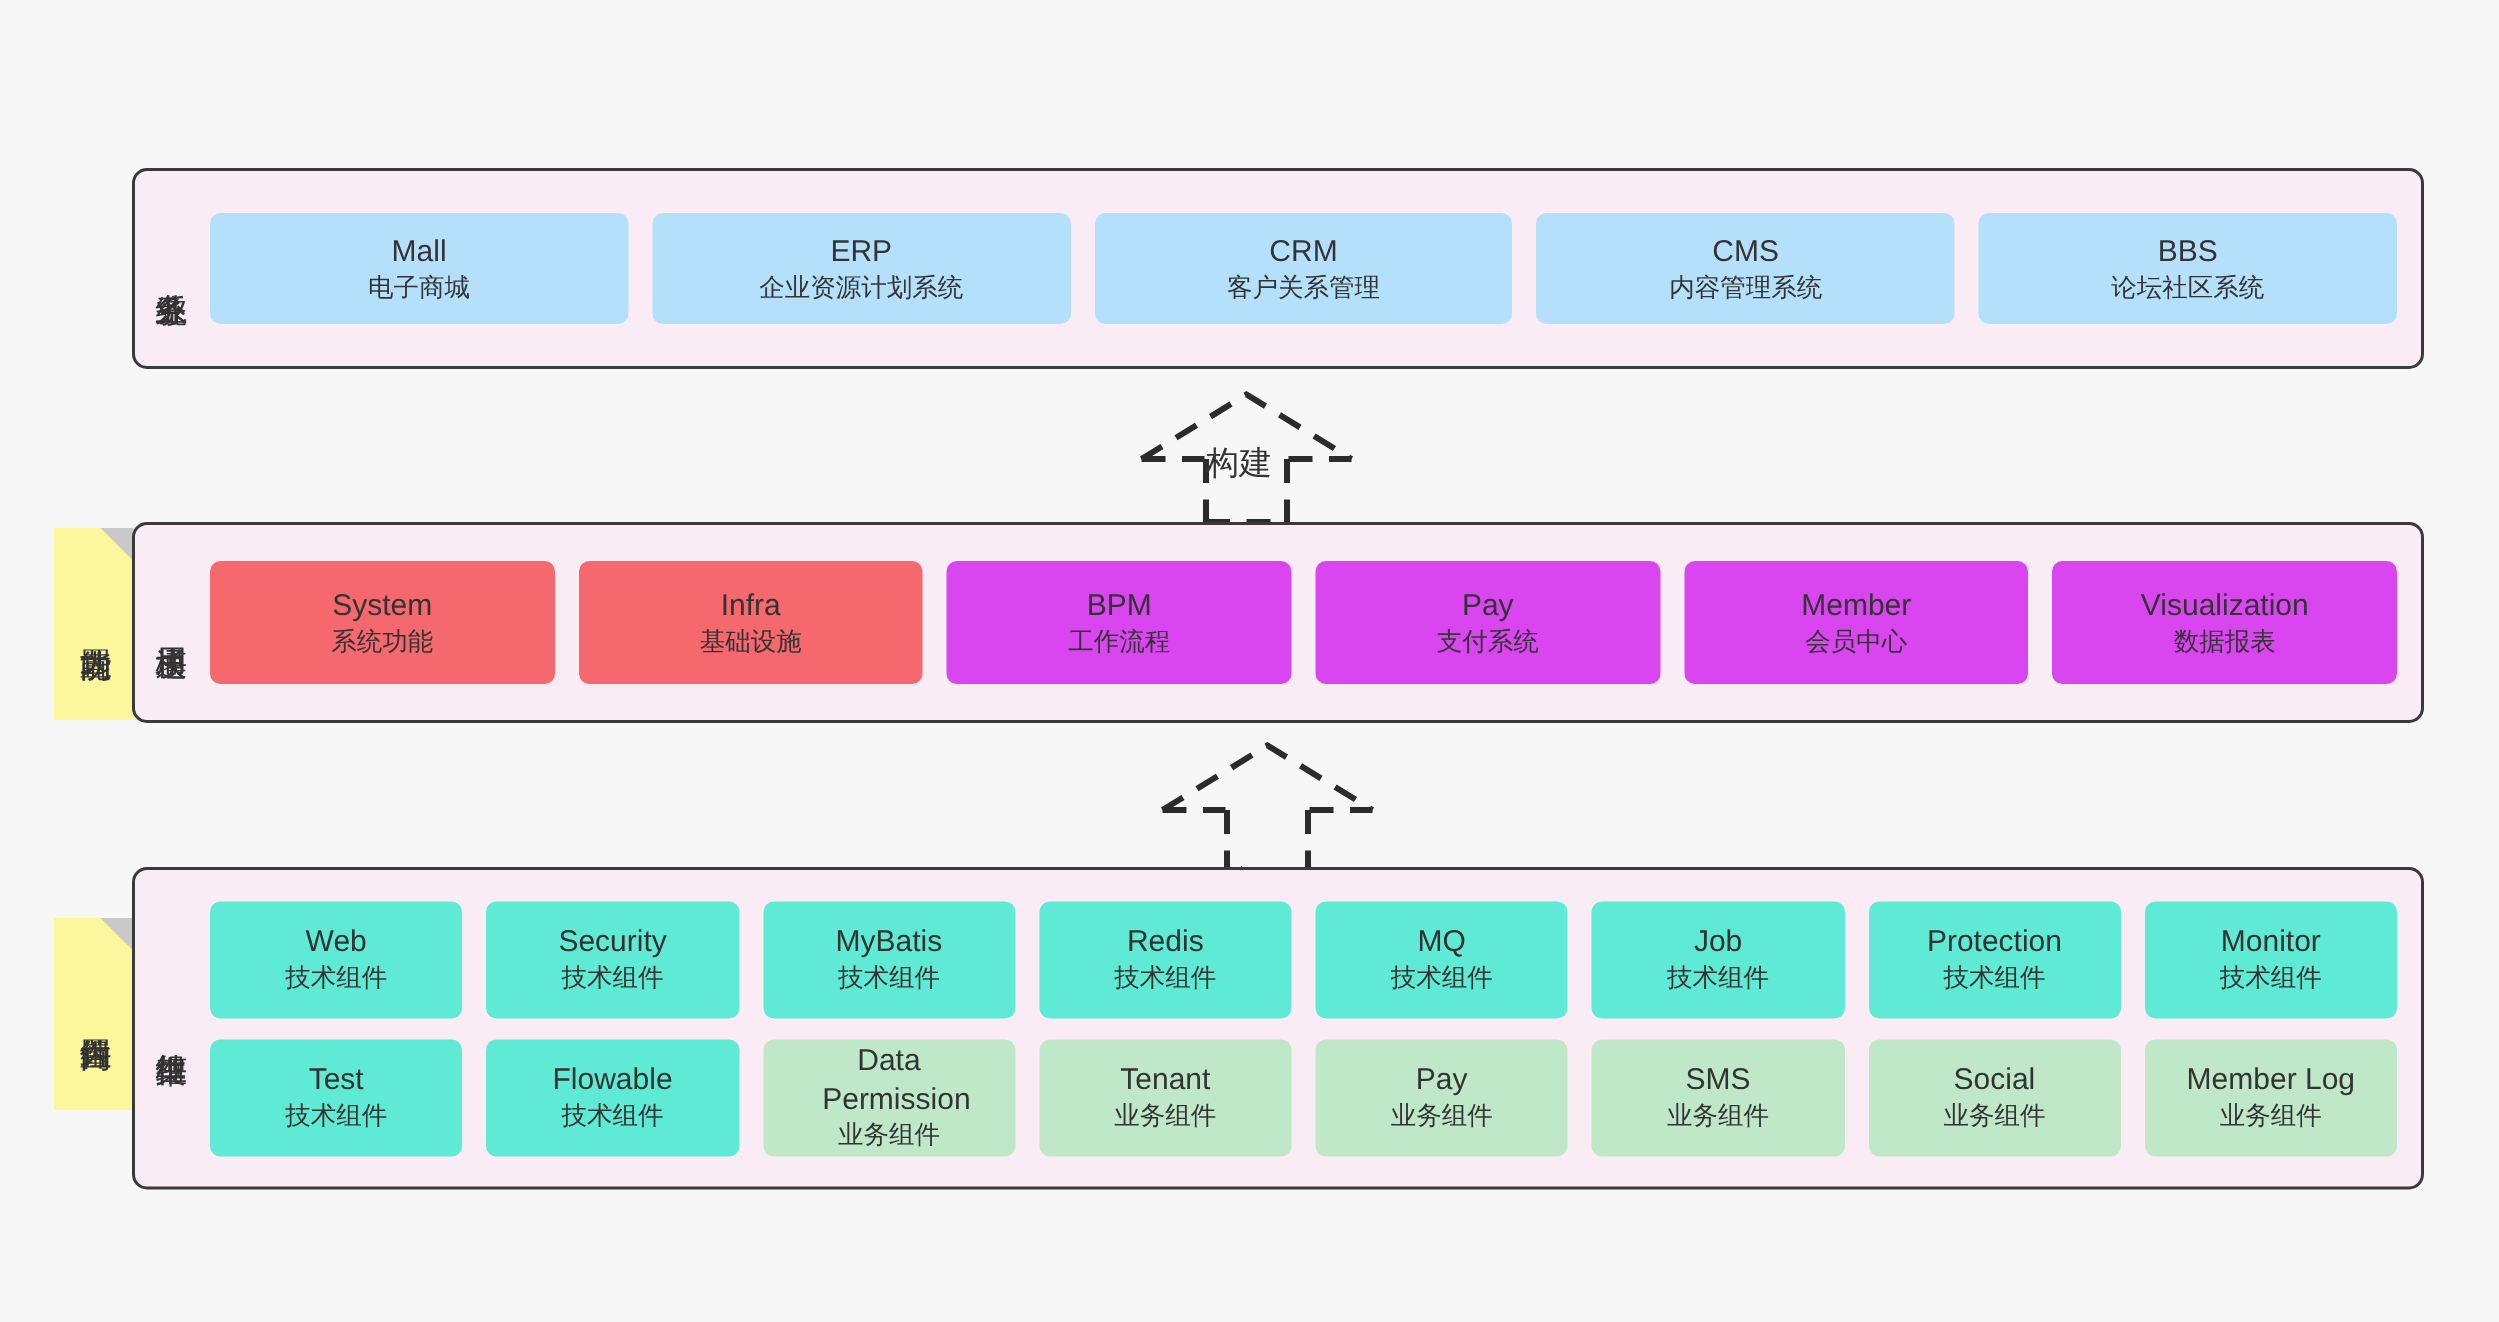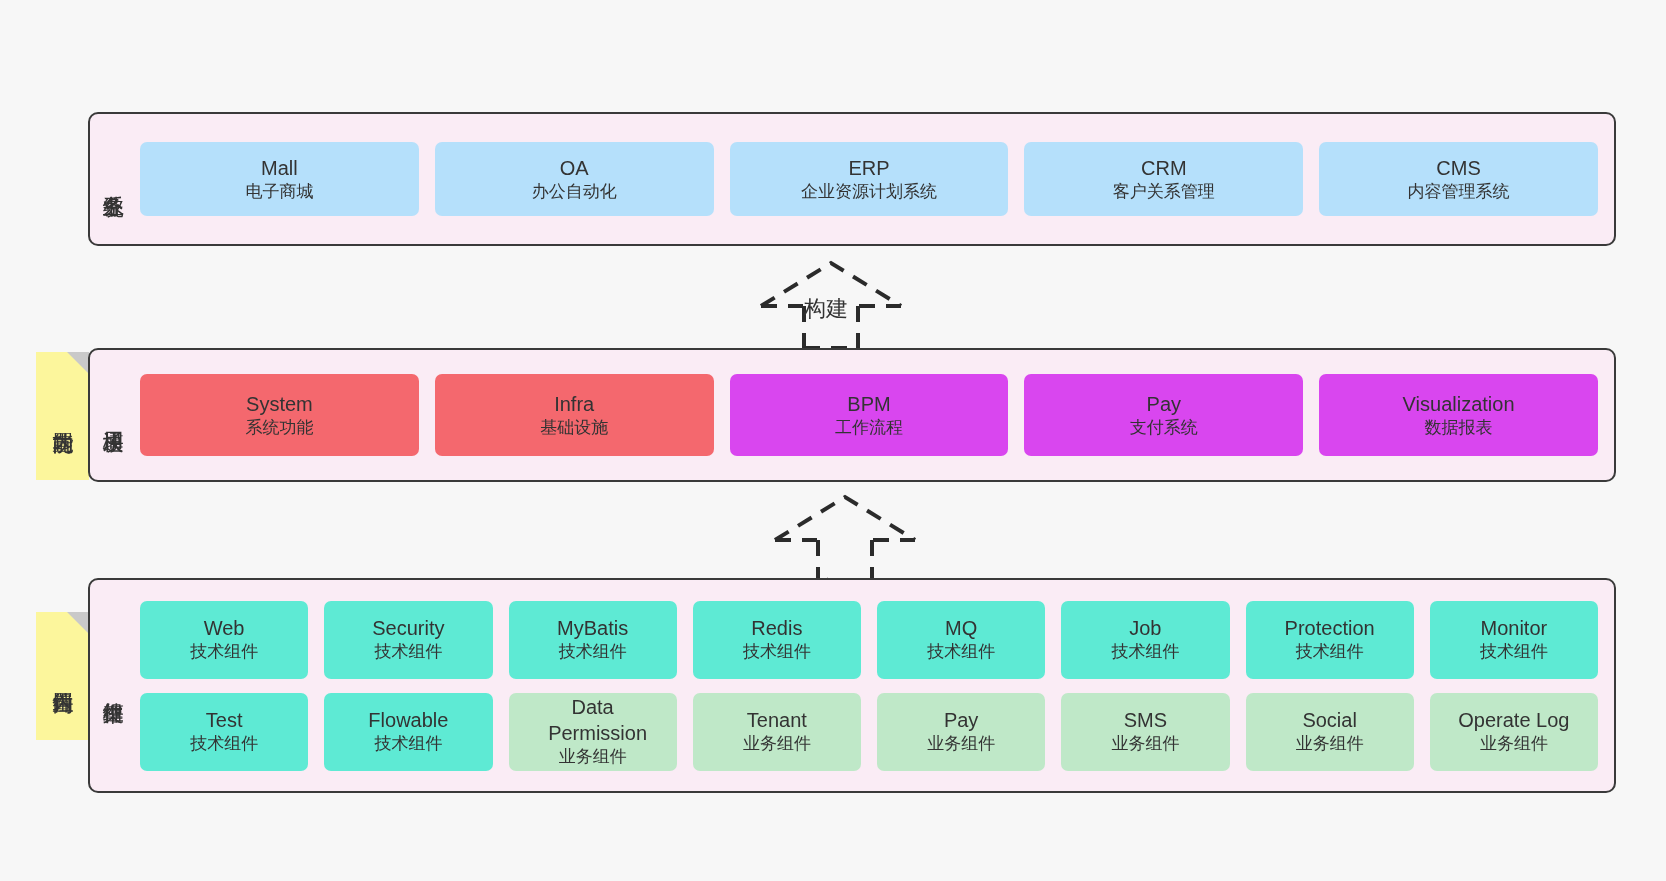--- a/index.html
+++ b/index.html
@@ -127,34 +127,34 @@
 
   <div class="layer" id="layer-business">
     <div class="layer-title">业务系统</div>
     <div class="layer-body">
       <div class="row">
         <div class="cell c-blue">
           <span class="en">Mall</span>
           <span class="cn">电子商城</span>
         </div>
         <div class="cell c-blue">
-          <span class="en">OA</span>
-          <span class="cn">办公自动化</span>
-        </div>
-        <div class="cell c-blue">
           <span class="en">ERP</span>
           <span class="cn">企业资源计划系统</span>
         </div>
         <div class="cell c-blue">
           <span class="en">CRM</span>
           <span class="cn">客户关系管理</span>
         </div>
         <div class="cell c-blue">
           <span class="en">CMS</span>
           <span class="cn">内容管理系统</span>
+        </div>
+        <div class="cell c-blue">
+          <span class="en">BBS</span>
+          <span class="cn">论坛社区系统</span>
         </div>
       </div>
     </div>
   </div>
 
   <div class="gen-arrow" id="arrow-build" style="left:756px;top:258px;">
     <svg width="150" height="92" viewBox="0 0 150 92" fill="none">
 
       <path d="M 5 48 L 75 5 L 145 48" stroke="#2b2b2b" stroke-width="4" fill="none" stroke-dasharray="16 11" stroke-linecap="butt"></path>
       <path d="M 5 48 L 47 48" stroke="#2b2b2b" stroke-width="4" fill="none" stroke-dasharray="16 11"></path>
@@ -184,20 +184,24 @@
           <span class="en">Infra</span>
           <span class="cn">基础设施</span>
         </div>
         <div class="cell c-pink">
           <span class="en">BPM</span>
           <span class="cn">工作流程</span>
         </div>
         <div class="cell c-pink">
           <span class="en">Pay</span>
           <span class="cn">支付系统</span>
+        </div>
+        <div class="cell c-pink">
+          <span class="en">Member</span>
+          <span class="cn">会员中心</span>
         </div>
         <div class="cell c-pink">
           <span class="en">Visualization</span>
           <span class="cn">数据报表</span>
         </div>
       </div>
     </div>
   </div>
 
   <div class="gen-arrow" id="arrow-implement" style="left:770px;top:492px;">
@@ -279,21 +283,21 @@
         </div>
         <div class="cell c-lgreen">
           <span class="en">SMS</span>
           <span class="cn">业务组件</span>
         </div>
         <div class="cell c-lgreen">
           <span class="en">Social</span>
           <span class="cn">业务组件</span>
         </div>
         <div class="cell c-lgreen">
-          <span class="en">Operate Log</span>
+          <span class="en">Member Log</span>
           <span class="cn">业务组件</span>
         </div>
       </div>
 
     </div>
   </div>
 
 </div>
 
 </body></html>

